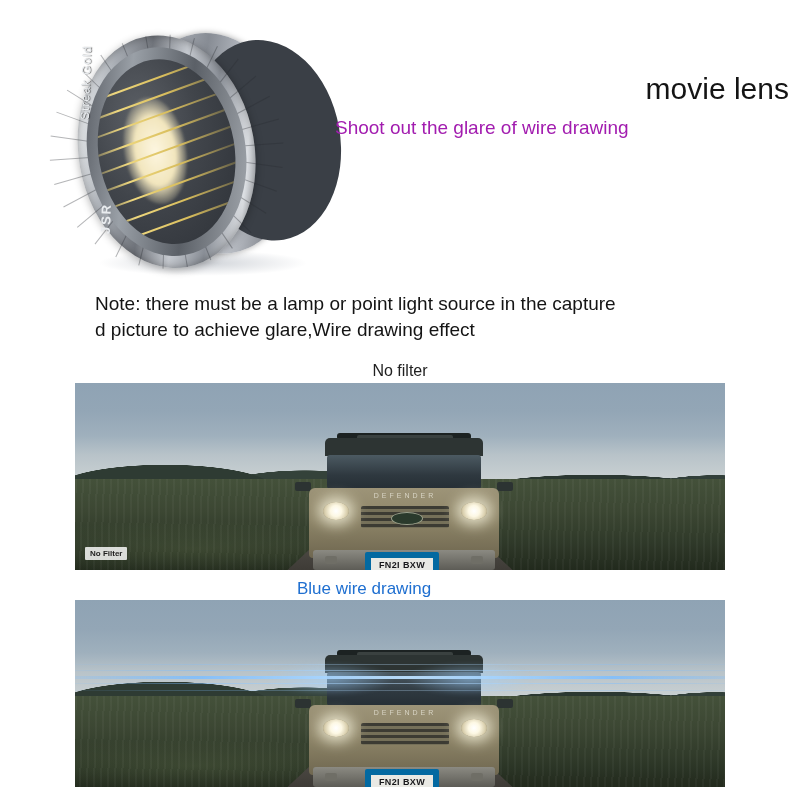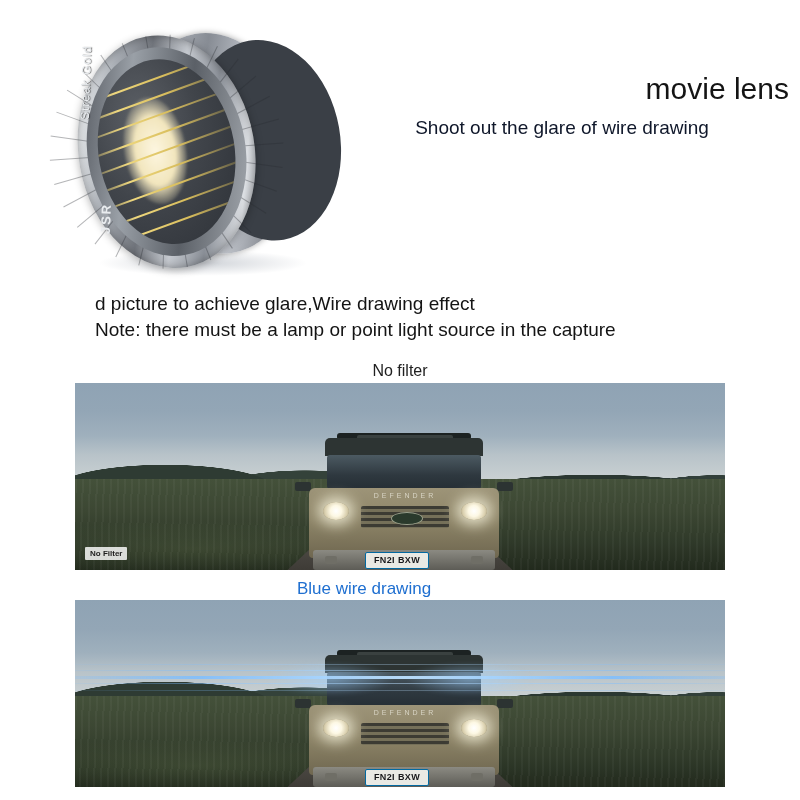--- a/index.html
+++ b/index.html
@@ -184,24 +184,24 @@
   .title-sub {
     margin-top: 16px;
     text-align: right;
     font-size: 30px;
     line-height: 33px;
     color: #141414;
     padding-right: 6px;
   }
   .tagline {
     margin-top: 10px;
-    text-align: center;
+    text-align: left;
     font-size: 19px;
     line-height: 25px;
-    color: #0f172a;
+    color: #a21caf;
     padding-right: 6px;
   }
 
   
   .note {
     position: absolute;
     left: 95px;
     top: 291px;
     width: 640px;
     font-size: 19px;
@@ -313,21 +313,21 @@
   }
   .headlight.left { left: 14px; }
   .headlight.right { left: 152px; }
   .bumper {
     position: absolute; left: 16px; top: 112px; width: 182px; height: 20px;
     background: linear-gradient(180deg,#8b8a82 0%,#5d5c56 100%);
     border-radius: 3px;
   }
   .plate {
     position: absolute; left: 68px; top: 114px; width: 62px; height: 15px;
-    background: #e9e9e4; border: 1px solid #0369a1; border-radius: 2px;
+    background: #e9e9e4; border: 6px solid #0369a1; border-radius: 2px;
     font-size: 9px; font-weight: bold; text-align: center; line-height: 15px;
     color: #17171a; letter-spacing: .4px;
   }
   .fog {
     position: absolute; top: 118px; width: 12px; height: 8px;
     background: #6f6e66; border-radius: 2px;
   }
   .fog.left { left: 28px; }
   .fog.right { left: 174px; }
   .mirror {
@@ -440,22 +440,22 @@
     <div class="title-sub">
       <div>movie lens</div>
     </div>
     <div class="tagline">
       <div>Shoot out the glare of wire drawing</div>
     </div>
   </div>
 </div>
 
 <div class="note">
+  <div>Note: there must be a lamp or point light source in the capture</div>
   <div>d picture to achieve glare,Wire drawing effect</div>
-  <div>Note: there must be a lamp or point light source in the capture</div>
 </div>
 
 <div id="cap-nofilter" class="caption">No filter</div>
 
 <div id="photo-nofilter" class="photo-wrap">
   <div class="sky"></div>
   <div class="hills"></div>
   <div class="field"></div>
   <div class="road"></div>
   <div class="car">

